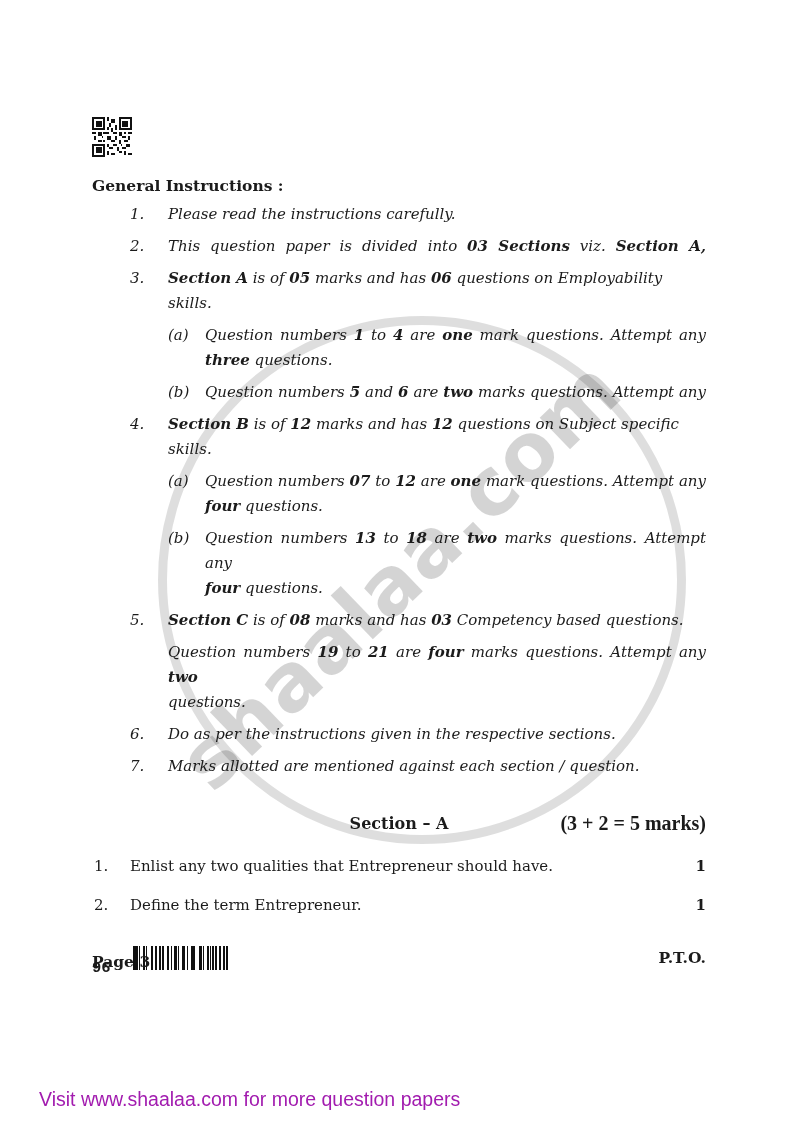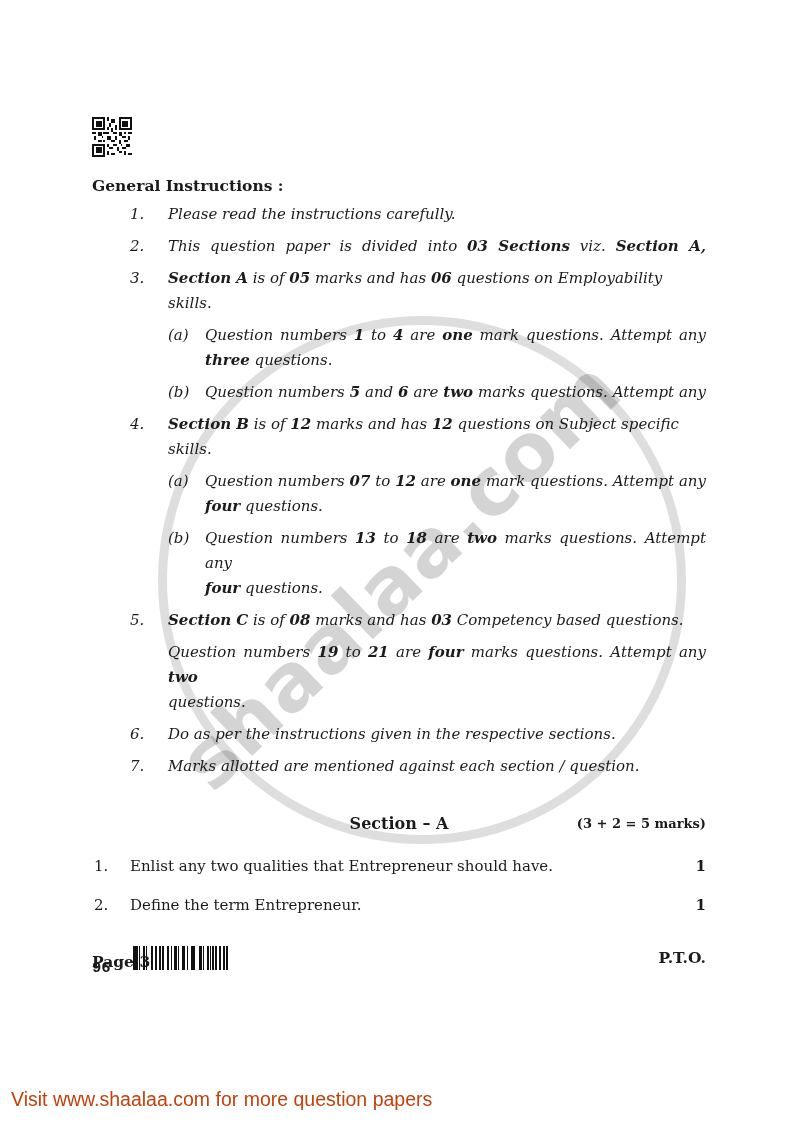--- a/index.html
+++ b/index.html
@@ -28,21 +28,21 @@
   .instr { margin-top:6px; font-size:15px; }
   .irow { position:relative; line-height:25px; margin-bottom:7px; font-style:italic; }
   .irow.ind0 { padding-left:76px; }
   .irow.ind0 > .inum { position:absolute; left:38px; top:0; }
   .irow.ind1 { padding-left:113px; }
   .irow.ind1 > .inum { position:absolute; left:76px; top:0; }
   .iline.just { text-align:justify; text-align-last:justify; }
   .b { font-weight:bold; }
   .section-head { position:relative; margin-top:32px; line-height:25px;
     font-weight:bold; font-size:16px; text-align:center; }
-  .section-marks { position:absolute; right:0; top:0; font-size:13px; }
+  .section-marks { position:absolute; right:0; top:0; font-size:20px;font-family:Liberation Serif, serif; }
   .intro { margin-top:9px; font-size:15px; line-height:25px; }
   .intro-l1 { text-align:justify; text-align-last:justify; }
   .intro-l2 { display:flex; justify-content:space-between; }
   .q-row { display:flex; margin-top:18px; padding-left:2px; font-size:15px; line-height:25px; }
   .q-row + .q-row { margin-top:14px; }
   .qnum { width:36px; }
   .qtext { flex:1; }
   .qmarks { width:26px; text-align:right; font-weight:bold; }
   
   .pfooter { position:absolute; left:92px; top:945px; width:614px; height:27px;
@@ -51,23 +51,23 @@
   .barcode {
     position:absolute; left:41px; top:1px; width:95px; height:24px;
     border-left:2px solid #111; border-right:2px solid #111; box-sizing:border-box;
     background-image:
       repeating-linear-gradient(90deg,#111 0 2px,transparent 2px 4px,#111 4px 5px,transparent 5px 8px,#111 8px 10px,transparent 10px 11px,#111 11px 12px,transparent 12px 16px),
       repeating-linear-gradient(90deg,transparent 0 1px,#111 1px 3px,transparent 3px 9px,#111 9px 10px,transparent 10px 19px);
   }
   .fpage { position:absolute; left:0; right:0; top:7px; }
   .fpto  { position:absolute; right:0; top:3px; }
   .site-note {
-    position:absolute; left:11px; top:1087px;
+    position:absolute; left:39px; top:1087px;
     font-family:"Liberation Sans","DejaVu Sans",sans-serif;
-    font-size:19.5px; line-height:24px; color:#c2410c;text-align:center;
+    font-size:19.5px; line-height:24px; color:#a21caf;text-align:center;
   }
 </style>
 </head>
 <body>
 
 <div class="sheet">
 
   <div class="wm-ring"></div>
   <div class="wm-text">shaalaa.com</div>
 

